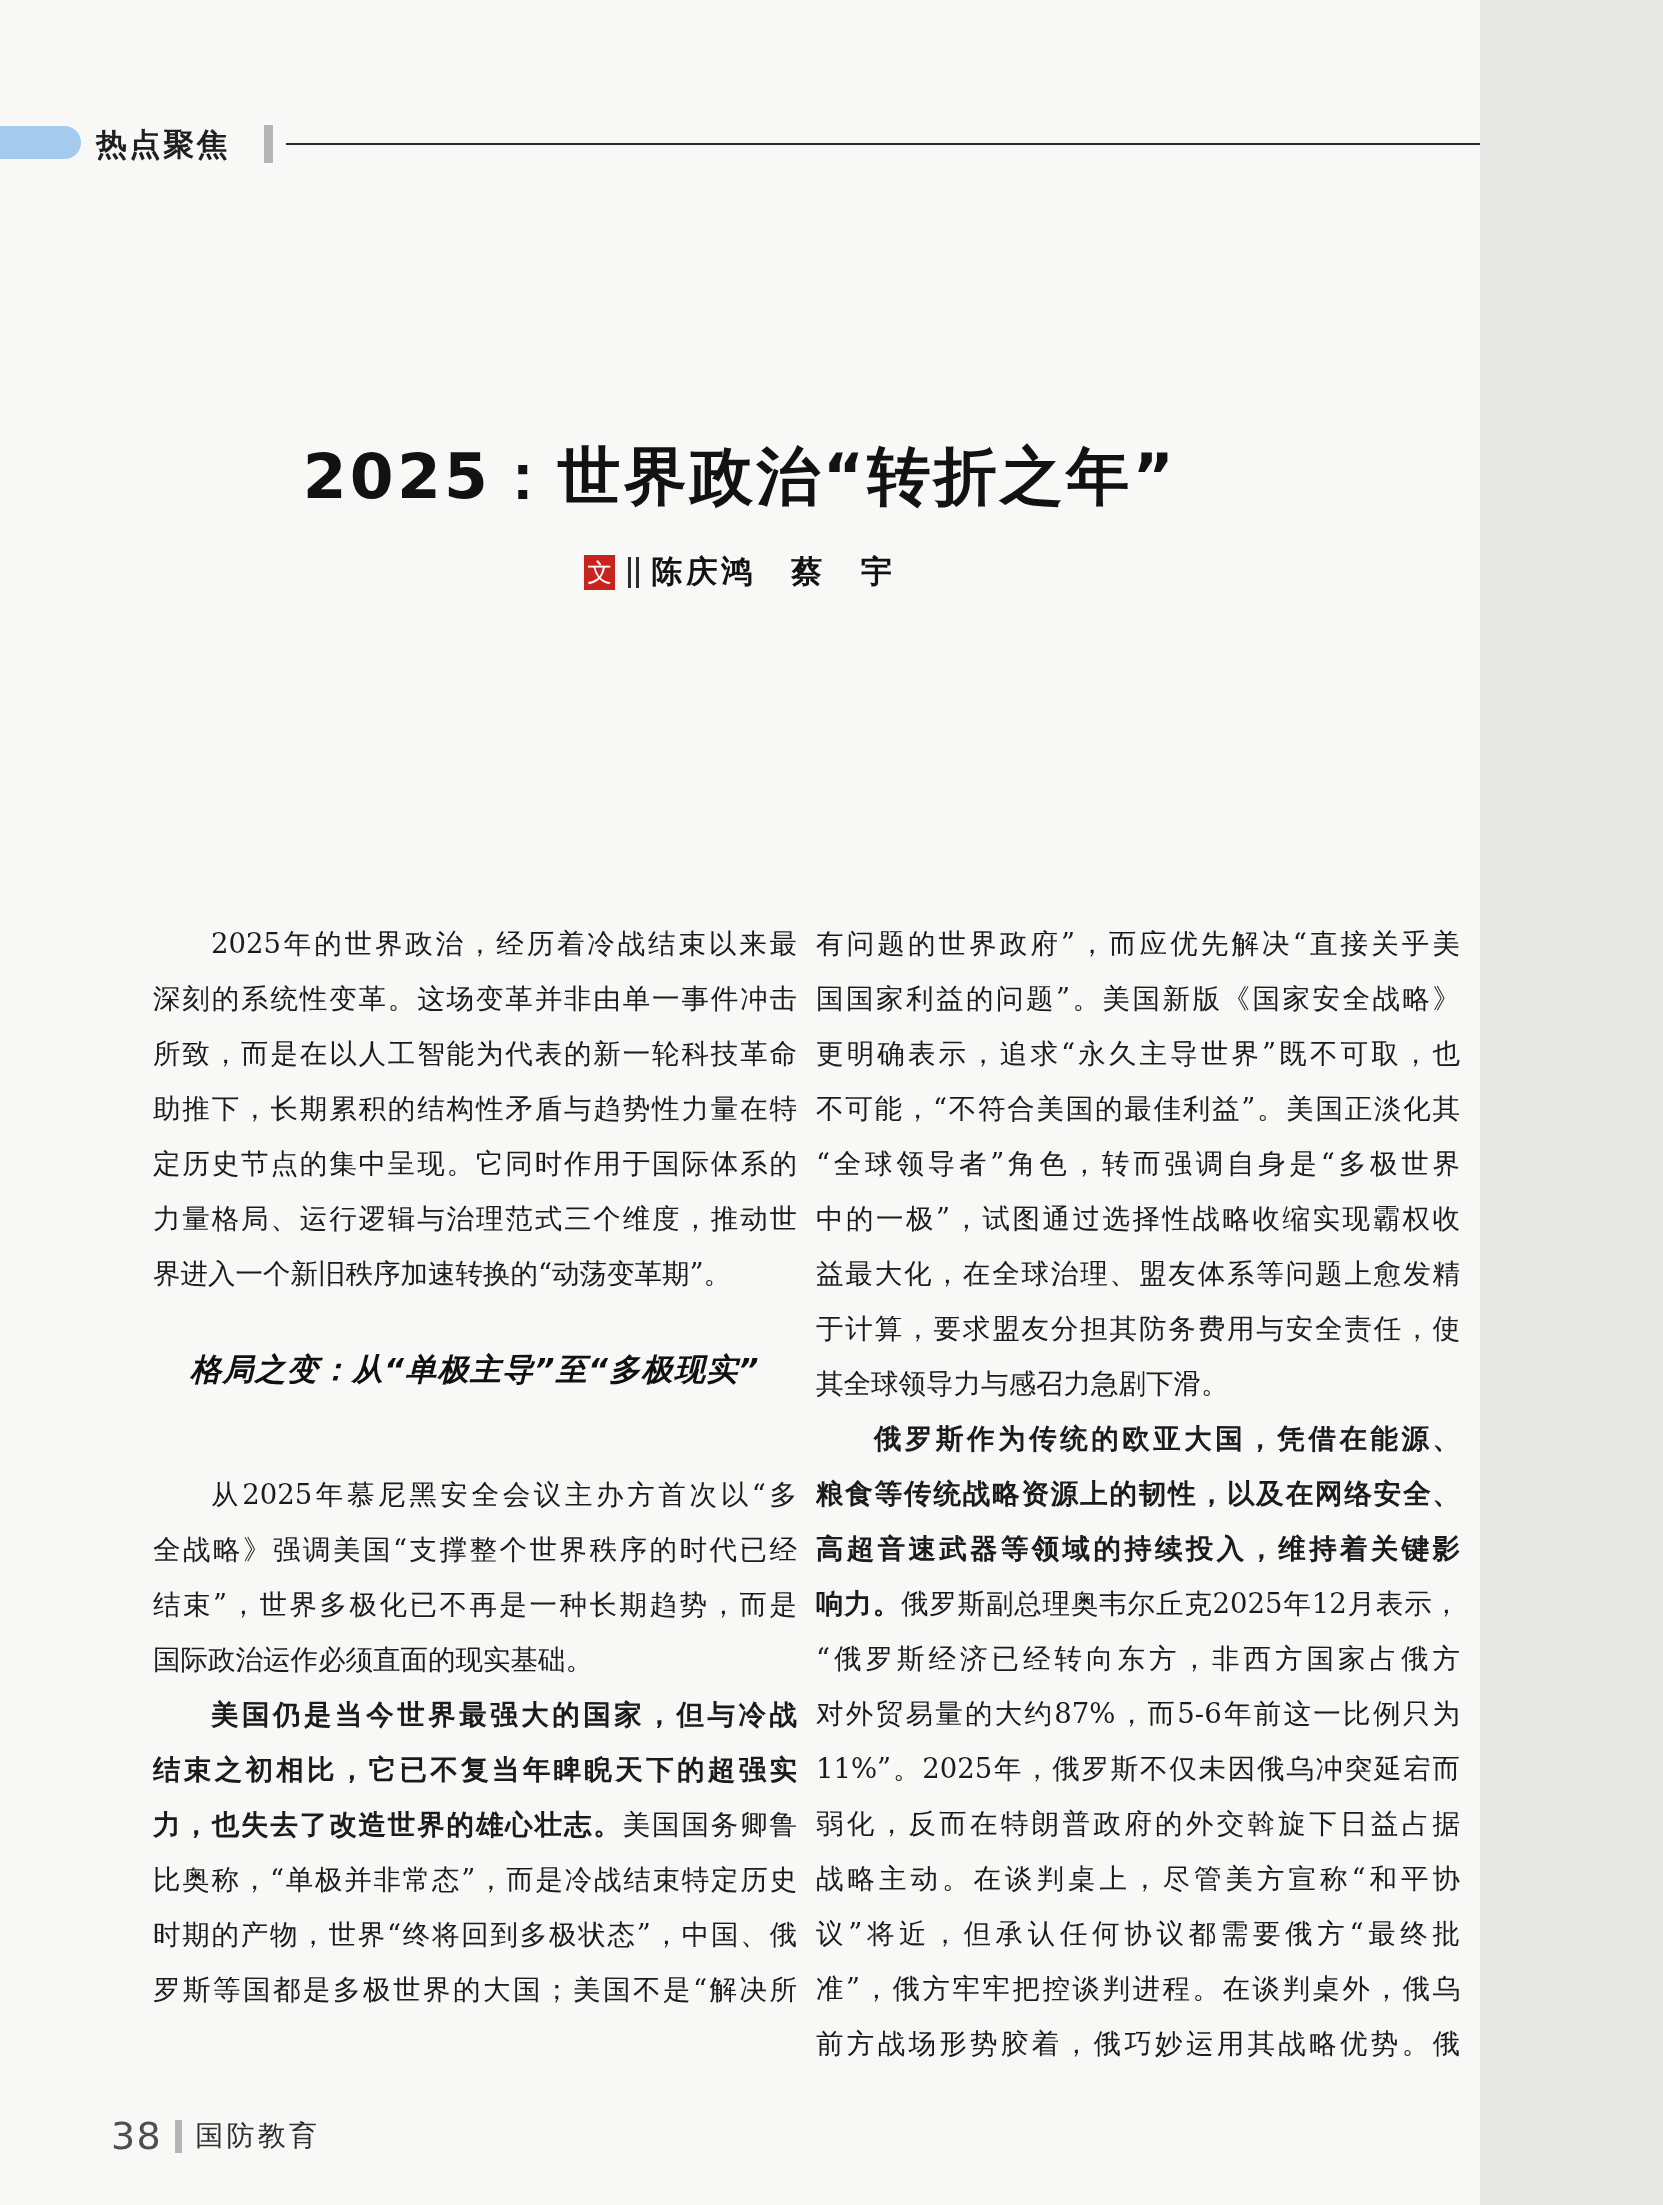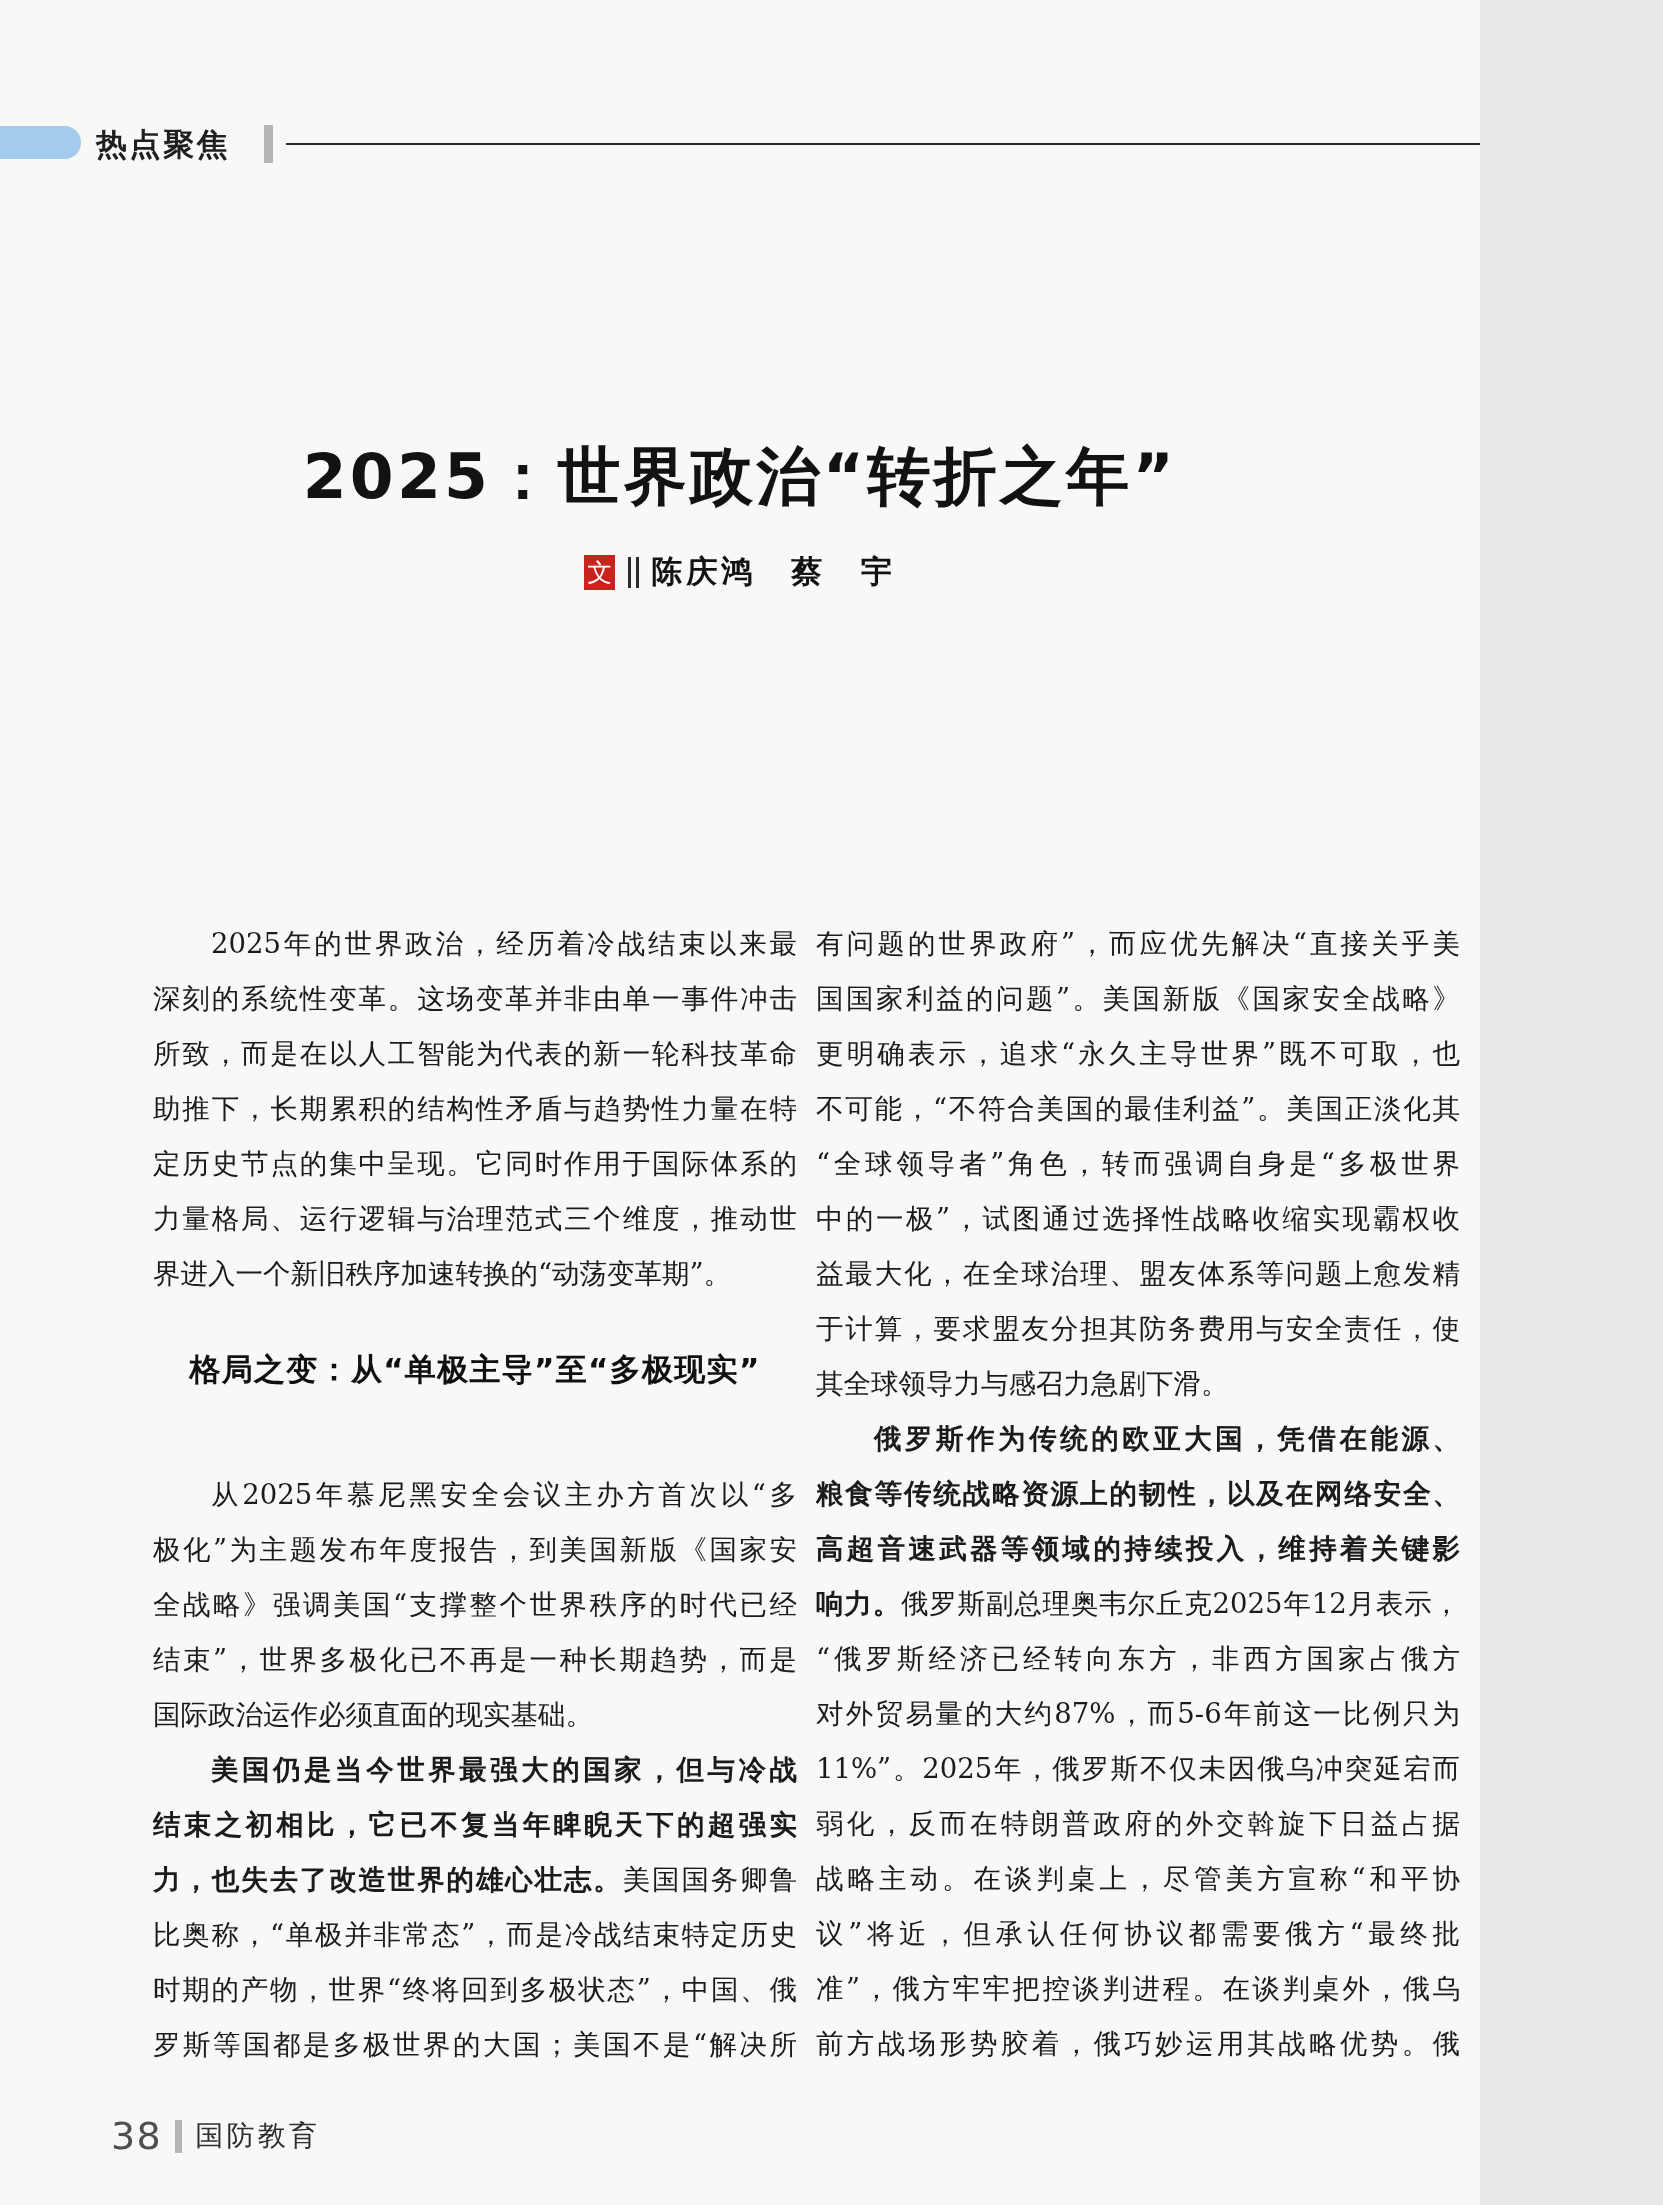--- a/index.html
+++ b/index.html
@@ -30,21 +30,21 @@
        font-family:"DejaVu Serif","Liberation Serif",serif;
        font-size:27.5px;line-height:55px;color:#1b1b1b;}
   .col-left{left:153px;}
   .col-right{left:816px;}
   .bl{height:55px;text-align:justify;text-align-last:justify;overflow:hidden;}
   .bl.end{text-align-last:left;}
   .bl.ind{text-indent:58px;}
   .bold{font-family:"DejaVu Sans","Liberation Sans",sans-serif;font-weight:600;}
   .subhead{margin:50px 0 79px 0;height:37px;line-height:37px;text-align:center;
            font-family:"DejaVu Sans","Liberation Sans",sans-serif;font-weight:700;
-           font-size:31px;letter-spacing:1.3px;color:#101010;}
+           font-size:31px;letter-spacing:1.3px;color:#101010;font-style:italic;}
 
   
   .footer{position:absolute;left:111px;top:2114px;display:flex;align-items:center;gap:13px;}
   .pgnum{font-size:38px;color:#4f4f4f;letter-spacing:1.3px;}
   .fbar{width:7.2px;height:33px;background:#b5b5b5;}
   .pub{font-size:28px;color:#2e2e2e;letter-spacing:3.3px;font-weight:500;}
 </style>
 </head>
 <body>
 
@@ -69,21 +69,20 @@
   <div class="col col-left" id="col-left">
       <div class="bl ind"><span>2025年的世界政治，经历着冷战结束以来最</span></div>
       <div class="bl"><span>深刻的系统性变革。这场变革并非由单一事件冲击</span></div>
       <div class="bl"><span>所致，而是在以人工智能为代表的新一轮科技革命</span></div>
       <div class="bl"><span>助推下，长期累积的结构性矛盾与趋势性力量在特</span></div>
       <div class="bl"><span>定历史节点的集中呈现。它同时作用于国际体系的</span></div>
       <div class="bl"><span>力量格局、运行逻辑与治理范式三个维度，推动世</span></div>
       <div class="bl end"><span>界进入一个新旧秩序加速转换的“动荡变革期”。</span></div>
       <div class="subhead">格局之变：从“单极主导”至“多极现实”</div>
       <div class="bl ind"><span>从2025年慕尼黑安全会议主办方首次以“多</span></div>
-      <div class="bl"><span>极化”为主题发布年度报告，到美国新版《国家安</span></div>
       <div class="bl"><span>全战略》强调美国“支撑整个世界秩序的时代已经</span></div>
       <div class="bl"><span>结束”，世界多极化已不再是一种长期趋势，而是</span></div>
       <div class="bl end"><span>国际政治运作必须直面的现实基础。</span></div>
       <div class="bl ind"><span class="bold">美国仍是当今世界最强大的国家，但与冷战</span></div>
       <div class="bl"><span class="bold">结束之初相比，它已不复当年睥睨天下的超强实</span></div>
       <div class="bl"><span class="bold">力，也失去了改造世界的雄心壮志。</span><span>美国国务卿鲁</span></div>
       <div class="bl"><span>比奥称，“单极并非常态”，而是冷战结束特定历史</span></div>
       <div class="bl"><span>时期的产物，世界“终将回到多极状态”，中国、俄</span></div>
       <div class="bl"><span>罗斯等国都是多极世界的大国；美国不是“解决所</span></div>
     </div>

